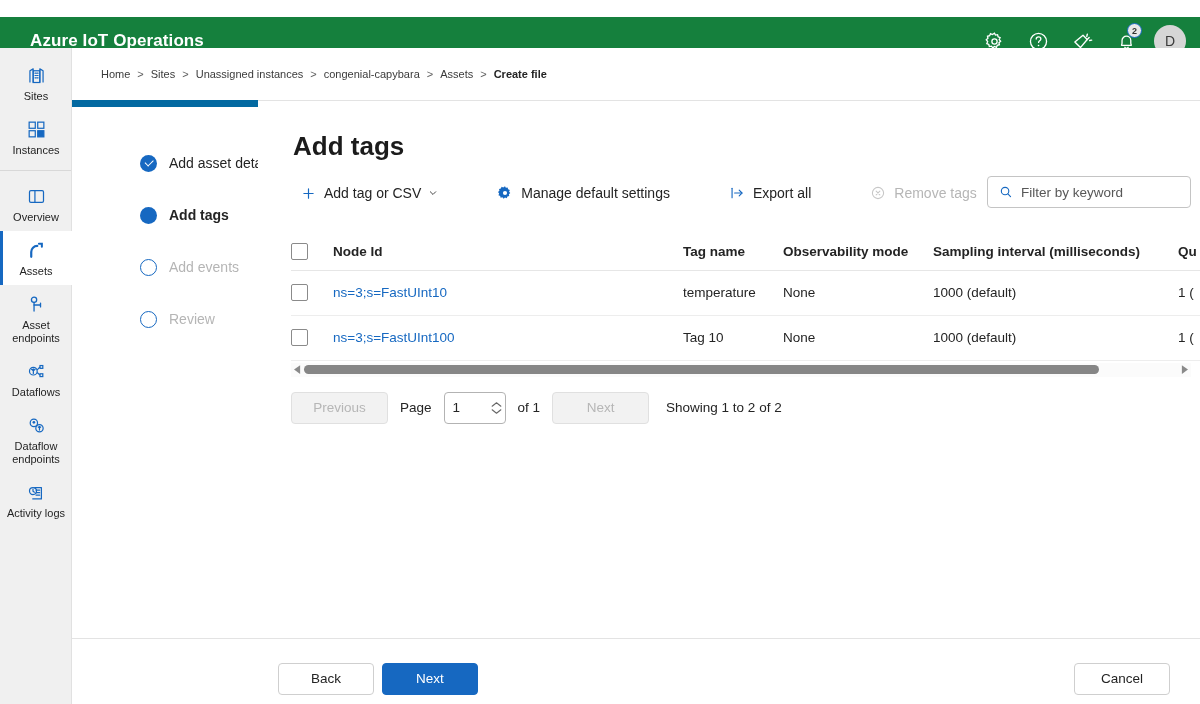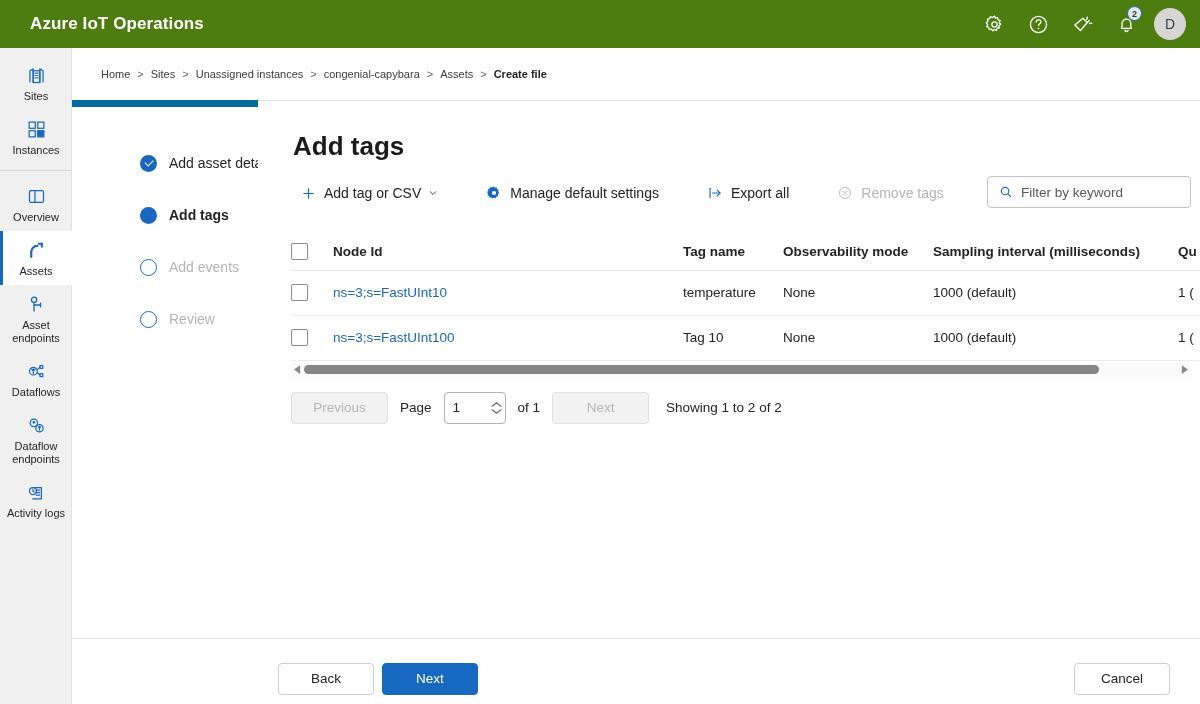--- a/index.html
+++ b/index.html
@@ -6,22 +6,22 @@
   html, body {
     width: 1200px; height: 704px;
     font-family: "Liberation Sans", sans-serif;
     background: #ffffff;
     overflow: hidden;
   }
   .app { position: relative; width: 1200px; height: 704px; }
 
   
   .topbar {
-    position: absolute; top: 0; left: 0; width: 1200px; height: 48px;
-    background: #4d7c0f;
+    position: absolute; top: 17px; left: 0; width: 1200px; height: 48px;
+    background: #15803d;
     display: flex; align-items: center;
   }
   .brand {
     color: #ffffff; font-size: 17px; font-weight: bold;
     margin-left: 30px; letter-spacing: .1px;
   }
   .topbar-right {
     margin-left: auto; display: flex; align-items: center; height: 48px;
   }
   .tb-icon {
@@ -111,21 +111,21 @@
     font-size: 26px; font-weight: bold; color: #1b1b1b;
     margin: 30px 0 0 35px;
   }
   .page-desc {
     font-size: 13.5px; color: #343434; margin: 14px 0 0 35px;
   }
 
   
   .cmdbar {
     display: flex; align-items: center; margin: 14px 0 0 33px;
-    height: 34px; position: relative;
+    height: 34px; position: relative; gap: 11px;
   }
   .cmd {
     display: flex; align-items: center; height: 32px;
     padding: 0 10px; margin-right: 10px; cursor: pointer;
     font-size: 14px; color: #242424; border-radius: 3px;
     white-space: nowrap;
   }
   .cmd .cmd-ico { display: flex; align-items: center; margin-right: 8px; }
   .cmd.disabled { color: #b6b6b6; cursor: default; }
   .chev { margin-left: 7px; display: flex; align-items: center; }

